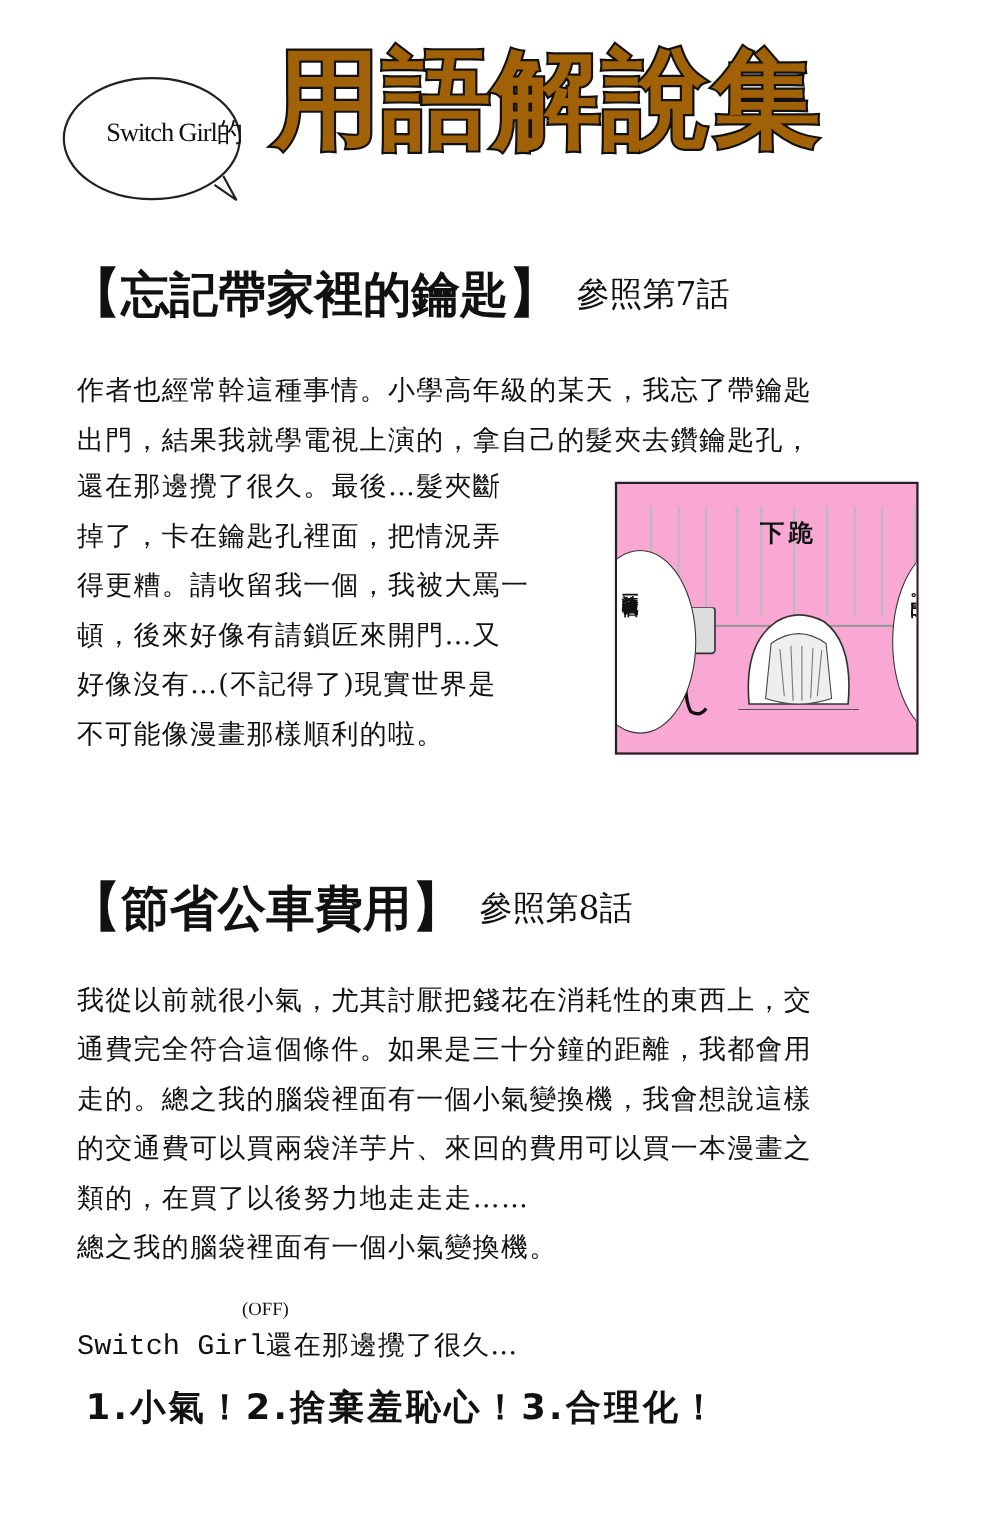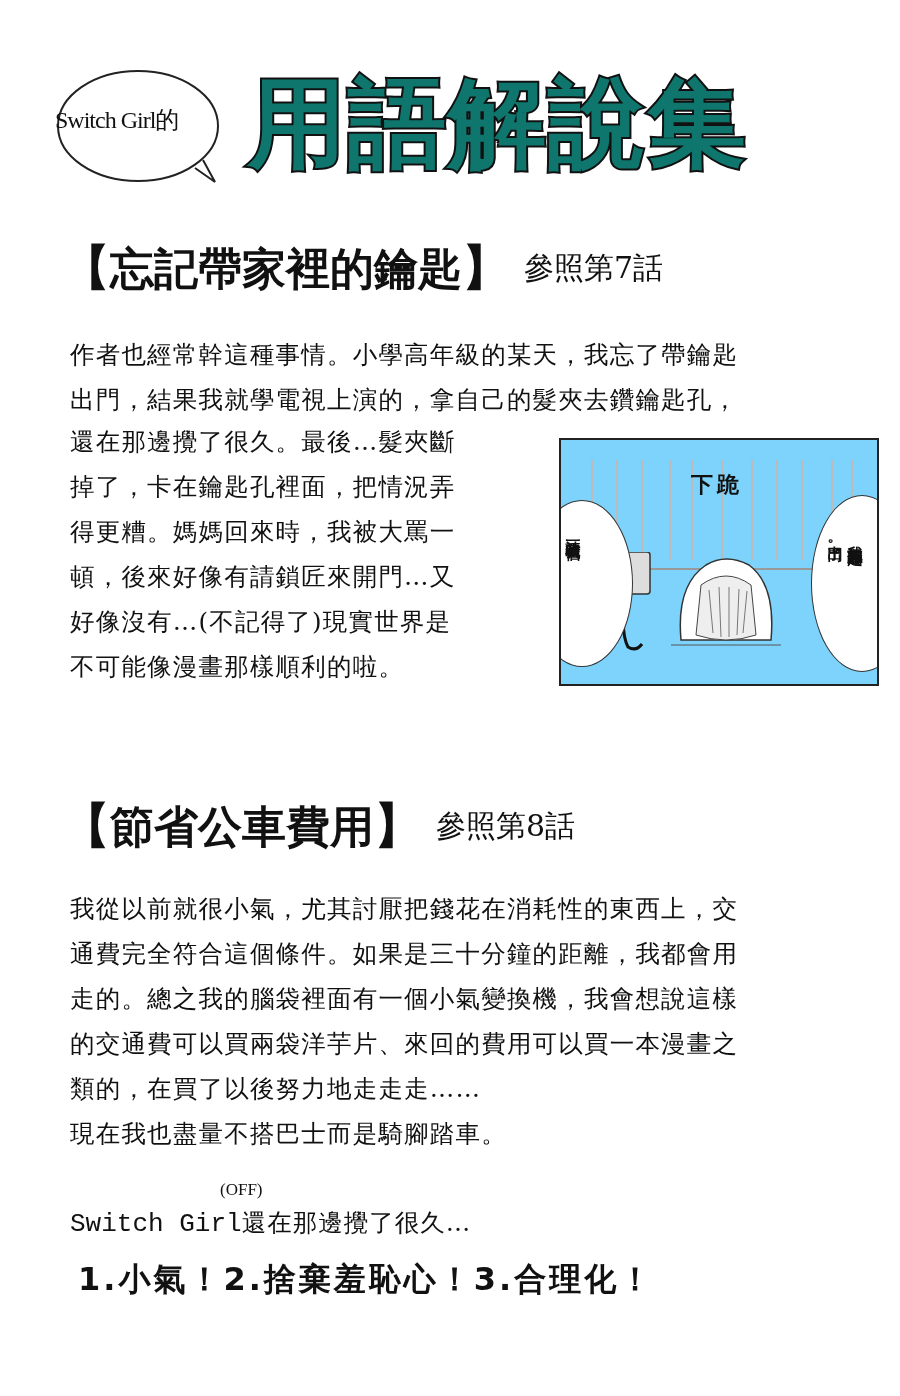--- a/index.html
+++ b/index.html
@@ -3,40 +3,40 @@
 <meta charset="utf-8">
 <style>
   html, body { margin: 0; padding: 0; background: #ffffff; }
   body { width: 900px; height: 1396px; position: relative; overflow: hidden;
          font-family: "DejaVu Serif", "Liberation Serif", serif; color: #111; }
   .abs { position: absolute; }
 
   
   .bubble { left: 55px; top: 68px; width: 170px; height: 120px; }
   .bubble svg { position: absolute; left: 0; top: 0; }
-  .bubble-text { position: absolute; left: 0; top: 36px; width: 165px; text-align: left;
+  .bubble-text { position: absolute; left: 0; top: 36px; width: 165px; text-align: right;
                  font-family: "Liberation Serif", serif; font-size: 24px; letter-spacing: -1px; }
-  .title { left: 248px; top: 68px; font-family: "DejaVu Sans", sans-serif; font-weight: bold;
-           font-size: 98px; line-height: 110px; letter-spacing: 2px; color: #0f766e;
+  .title { left: 248px; top: 36px; font-family: "DejaVu Sans", sans-serif; font-weight: bold;
+           font-size: 98px; line-height: 110px; letter-spacing: 2px; color: #a16207;
            -webkit-text-stroke: 4px #111; paint-order: stroke fill; }
 
   
   .heading { font-family: "DejaVu Serif", serif; font-weight: bold; font-size: 44px; line-height: 54px;
              white-space: nowrap; }
   .heading .br { font-size: 48px; }
   .heading .ref { font-weight: normal; font-size: 30px; margin-left: 14px; vertical-align: 6px; }
 
   
   .para { font-family: "DejaVu Serif", serif; font-size: 24.5px; line-height: 45px;
           letter-spacing: 1.2px; white-space: nowrap; }
   .para div { height: 45px; }
 
   
-  .panel { left: 559px; top: 438px; width: 320px; height: 248px; border: 2px solid #222;
-           background: #7dd3fc; overflow: hidden; box-sizing: border-box; }
+  .panel { left: 559px; top: 438px; width: 276px; height: 248px; border: 2px solid #222;
+           background: #f9a8d4; overflow: hidden; box-sizing: border-box; }
   .panel .bars { position: absolute; left: 0; top: 20px; width: 100%; height: 110px; }
   .panel .bars span { position: absolute; top: 0; width: 2px; height: 100px; background: #bbb; }
   .panel .floor { position: absolute; left: 60px; top: 128px; width: 200px; height: 2px; background: #999; }
   .sfx { position: absolute; left: 130px; top: 30px; font-family: "DejaVu Sans", sans-serif; font-weight: bold;
          font-size: 22px; letter-spacing: 4px; }
   .speech-l { position: absolute; left: -30px; top: 60px; width: 100px; height: 165px;
               border: 1.5px solid #333; border-radius: 50%; background: #fff; }
   .speech-r { position: absolute; left: 250px; top: 55px; width: 100px; height: 175px;
               border: 1.5px solid #333; border-radius: 50%; background: #fff; }
   .vtext { position: absolute; writing-mode: vertical-rl; font-family: "DejaVu Sans", sans-serif;
@@ -66,21 +66,21 @@
   <span class="br">【</span><span>忘記帶家裡的鑰匙</span><span class="br">】</span><span class="ref">參照第7話</span>
 </div>
 
 <div class="abs para" style="left:70px; top:332px;">
   <div>作者也經常幹這種事情。小學高年級的某天，我忘了帶鑰匙</div>
   <div>出門，結果我就學電視上演的，拿自己的髮夾去鑽鑰匙孔，</div>
 </div>
 <div class="abs para" style="left:70px; top:420px; line-height:44px;">
   <div>還在那邊攪了很久。最後…髮夾斷</div>
   <div>掉了，卡在鑰匙孔裡面，把情況弄</div>
-  <div>得更糟。媽媽回來時，我被大罵一</div>
+  <div>得更糟。請收留我一個，我被大罵一</div>
   <div>頓，後來好像有請鎖匠來開門…又</div>
   <div>好像沒有…(不記得了)現實世界是</div>
   <div>不可能像漫畫那樣順利的啦。</div>
 </div>
 
 <div class="abs panel">
   <div class="bars">
     <span style="left:30px"></span>
       <span style="left:55px"></span>
       <span style="left:80px"></span>
@@ -118,20 +118,20 @@
 <div class="abs heading" style="left:62px; top:798px;">
   <span class="br">【</span><span>節省公車費用</span><span class="br">】</span><span class="ref">參照第8話</span>
 </div>
 
 <div class="abs para" style="left:70px; top:886px;">
   <div>我從以前就很小氣，尤其討厭把錢花在消耗性的東西上，交</div>
   <div>通費完全符合這個條件。如果是三十分鐘的距離，我都會用</div>
   <div>走的。總之我的腦袋裡面有一個小氣變換機，我會想說這樣</div>
   <div>的交通費可以買兩袋洋芋片、來回的費用可以買一本漫畫之</div>
   <div>類的，在買了以後努力地走走走……</div>
-  <div>現在我也盡量不搭巴士而是騎腳踏車。</div>
+  <div>總之我的腦袋裡面有一個小氣變換機。</div>
 </div>
 
 <div class="abs off">(OFF)</div>
 <div class="abs rules-intro">
   <span class="latin">Switch Girl</span><span>還在那邊攪了很久…</span>
 </div>
 <div class="abs rules">1.小氣！2.捨棄羞恥心！3.合理化！</div>
 
 </body></html>

